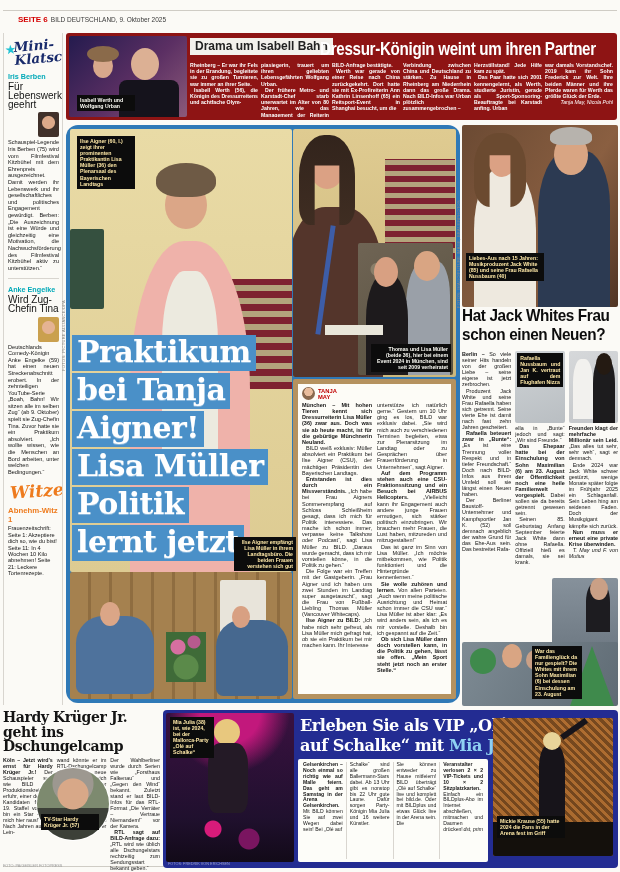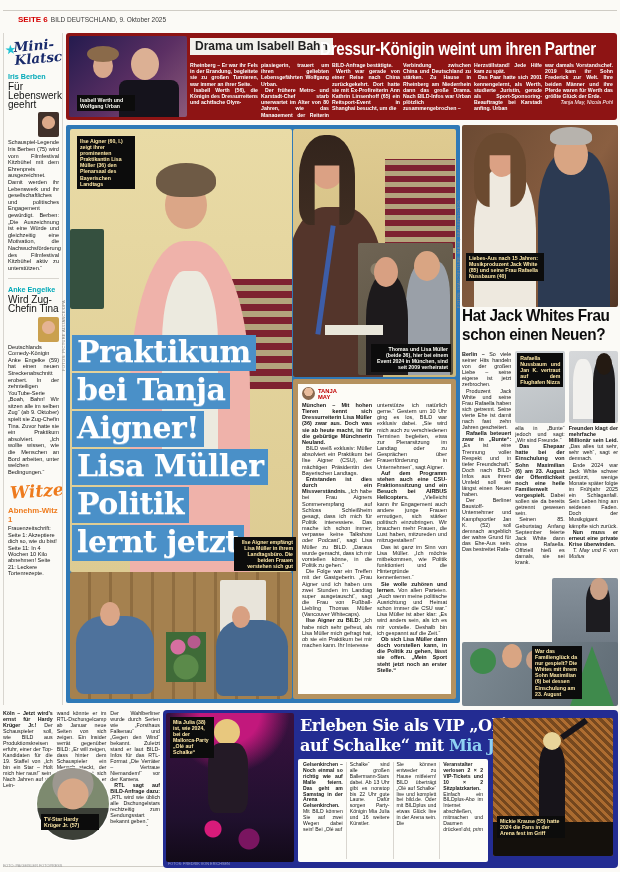--- a/index.html
+++ b/index.html
@@ -30,21 +30,21 @@
   .witze-logo{transform:rotate(-4deg);color:#ee7b1e;font-family:"DejaVu Serif",serif;font-style:italic;font-weight:bold;font-size:17px;margin:6px 0 3px 2px}
   .joke-t{color:#ee7b1e;font-size:7.8px;font-weight:bold;margin:5px 0 1px}
   .joke-b{font-size:5.6px;line-height:6.4px}
   
   .banner{position:absolute;left:66px;top:33px;width:551px;height:87px;background:#8e1414;border-radius:3px}
   .banner .kick{position:absolute;left:124px;top:5px;background:#f3f1ec;color:#222;font-size:12px;font-weight:bold;padding:1px 5px 2px;white-space:nowrap}
   .banner .head{position:absolute;left:254px;top:5px;color:#fff;font-size:19px;font-weight:800;white-space:nowrap;letter-spacing:-.4px;transform:scaleX(.8);transform-origin:0 0}
   .banner .btxt{position:absolute;left:124px;top:29px;width:423px;height:55px;display:flex;gap:3px}
   .banner .btxt .col{flex:1;color:#fff;font-size:5.2px;line-height:6.2px;font-weight:600;text-align:justify;overflow:hidden}
   
-  .mainbox{position:absolute;left:66px;top:125px;width:394px;height:578px;background:#2f79b7;border-radius:2px}
+  .mainbox{position:absolute;left:66px;top:125px;width:394px;height:578px;background:#2f79b7;border-radius:12px}
   .hl-lines{position:absolute;left:6px;top:210px;z-index:6}
   .hl-lines span{display:table;background:#4a90c8;color:#fff;font-family:"DejaVu Serif",serif;font-weight:bold;font-size:30px;line-height:34px;padding:0 5px 2px;margin-bottom:2px;letter-spacing:-.5px;text-shadow:0 1px 0 rgba(255,255,255,.35)}
   .tpanel{position:absolute;left:227px;top:254px;width:163px;height:320px;background:#b5925f;border-radius:2px;padding:5px;box-sizing:border-box}
   .tpanel .inner{background:#fdfcf7;height:100%;box-sizing:border-box;padding:3px 4px;overflow:hidden}
   .byline{display:flex;align-items:center;gap:3px;margin-bottom:2px}
   .byline .av{width:13px;height:13px;border-radius:50%;background:radial-gradient(circle at 50% 38%,#e9bd9d 4px,#8a6a4f 4.5px)}
   .byline .nm{color:#c00000;font-weight:bold;font-size:5.8px;line-height:6px}
   .cols2{display:flex;gap:5px;height:calc(100% - 17px)}
   .cols2 .col{flex:1;font-size:5.5px;line-height:6.15px;text-align:justify;overflow:hidden}
   
@@ -264,20 +264,21 @@
       <i style="left:8px;top:6px;width:26px;height:26px;background:#3f8a4c;border-radius:50%"></i>
       <i style="left:108px;top:4px;width:44px;height:60px;background:#3f8a4c;clip-path:polygon(50% 0,100% 100%,0 100%)"></i>
       <i style="left:40px;top:2px;width:20px;height:24px;background:#d9a583;border-radius:50%"></i>
       <i style="left:64px;top:8px;width:18px;height:20px;background:#caa086;border-radius:50%"></i>
       <span class="cap y" style="left:70px;top:4px;width:44px">War das Familienglück da nur gespielt? Die Whites mit ihrem Sohn Maximilian (6) bei dessen Einschulung am 23. August</span>
     </div>
   </div>
   <span class="vcred" style="left:456px;top:200px">FOTOS: IMAGO/FUTURE IMAGE, BRAUERPHOTOS</span>
 
   <div class="hardy">
+    <h2>Hardy Krüger Jr. geht ins Dschungelcamp</h2>
     <div class="cols3 coltxt">
       <div class="col">
           <p><b>Köln – Jetzt wird’s ernst für Hardy Krüger Jr.! </b>Der Schauspieler soll, wie BILD aus Produktionskreisen erfuhr, einer der Top-Kandidaten für die 19. Staffel von „Ich bin ein Star – Holt mich hier raus!“ sein. Nach Jahren auf der Lein-</p>
         </div>
       <div class="col">
           <p>wand könnte er im RTL-Dschungelcamp ab Januar neue Seiten von sich zeigen. Ein Insider verrät gegenüber BILD: „Er will zeigen, dass hinter dem Schauspieler ein Mensch steckt, der keine Angst hat, sich so zu geben, wie er ist.“</p>
         </div>
       <div class="col">
           <p>Der Wahlberliner wurde durch Serien wie „Forsthaus Falkenau“ und „Gegen den Wind“ bekannt. Zuletzt stand er laut BILD-Infos für das RTL-Format „Die Verräter – Vertraue Niemandem!“ vor der Kamera.</p>
           <p><b>RTL sagt auf BILD-Anfrage dazu: </b>„RTL wird wie üblich alle Dschungelstars rechtzeitig zum Sendungsstart bekannt geben.“<i class="sig">jb, sro</i></p>

